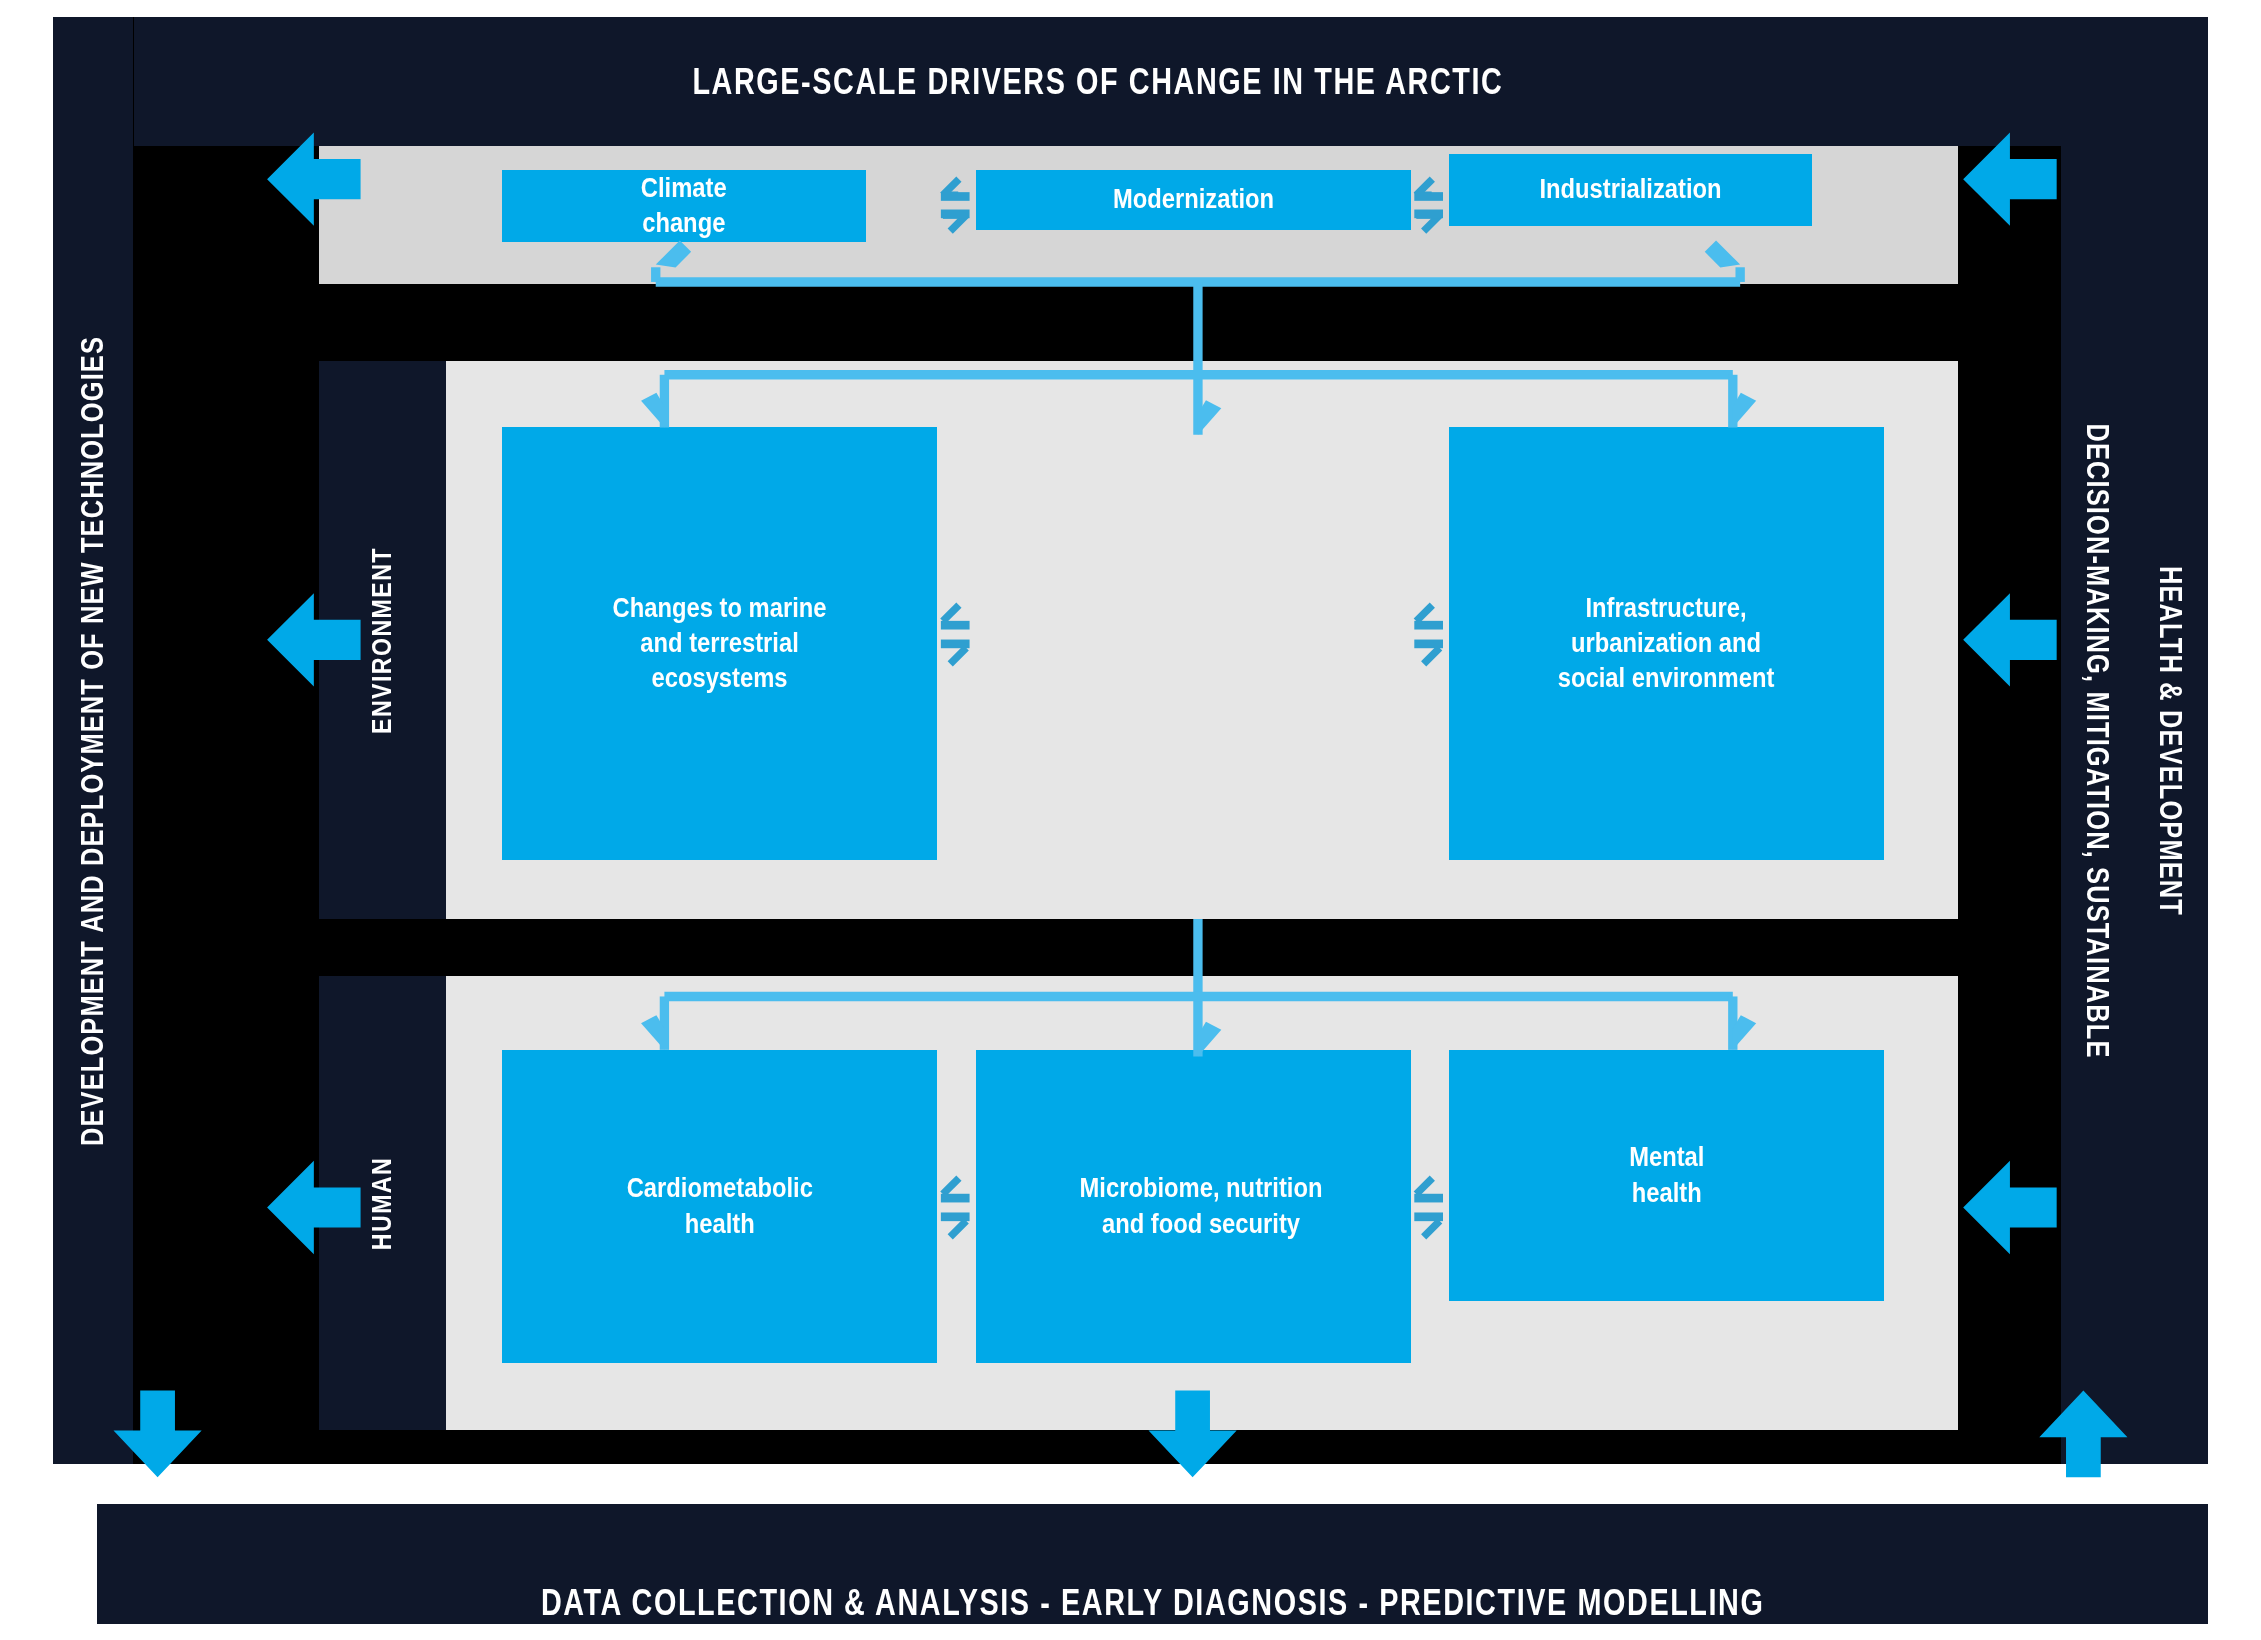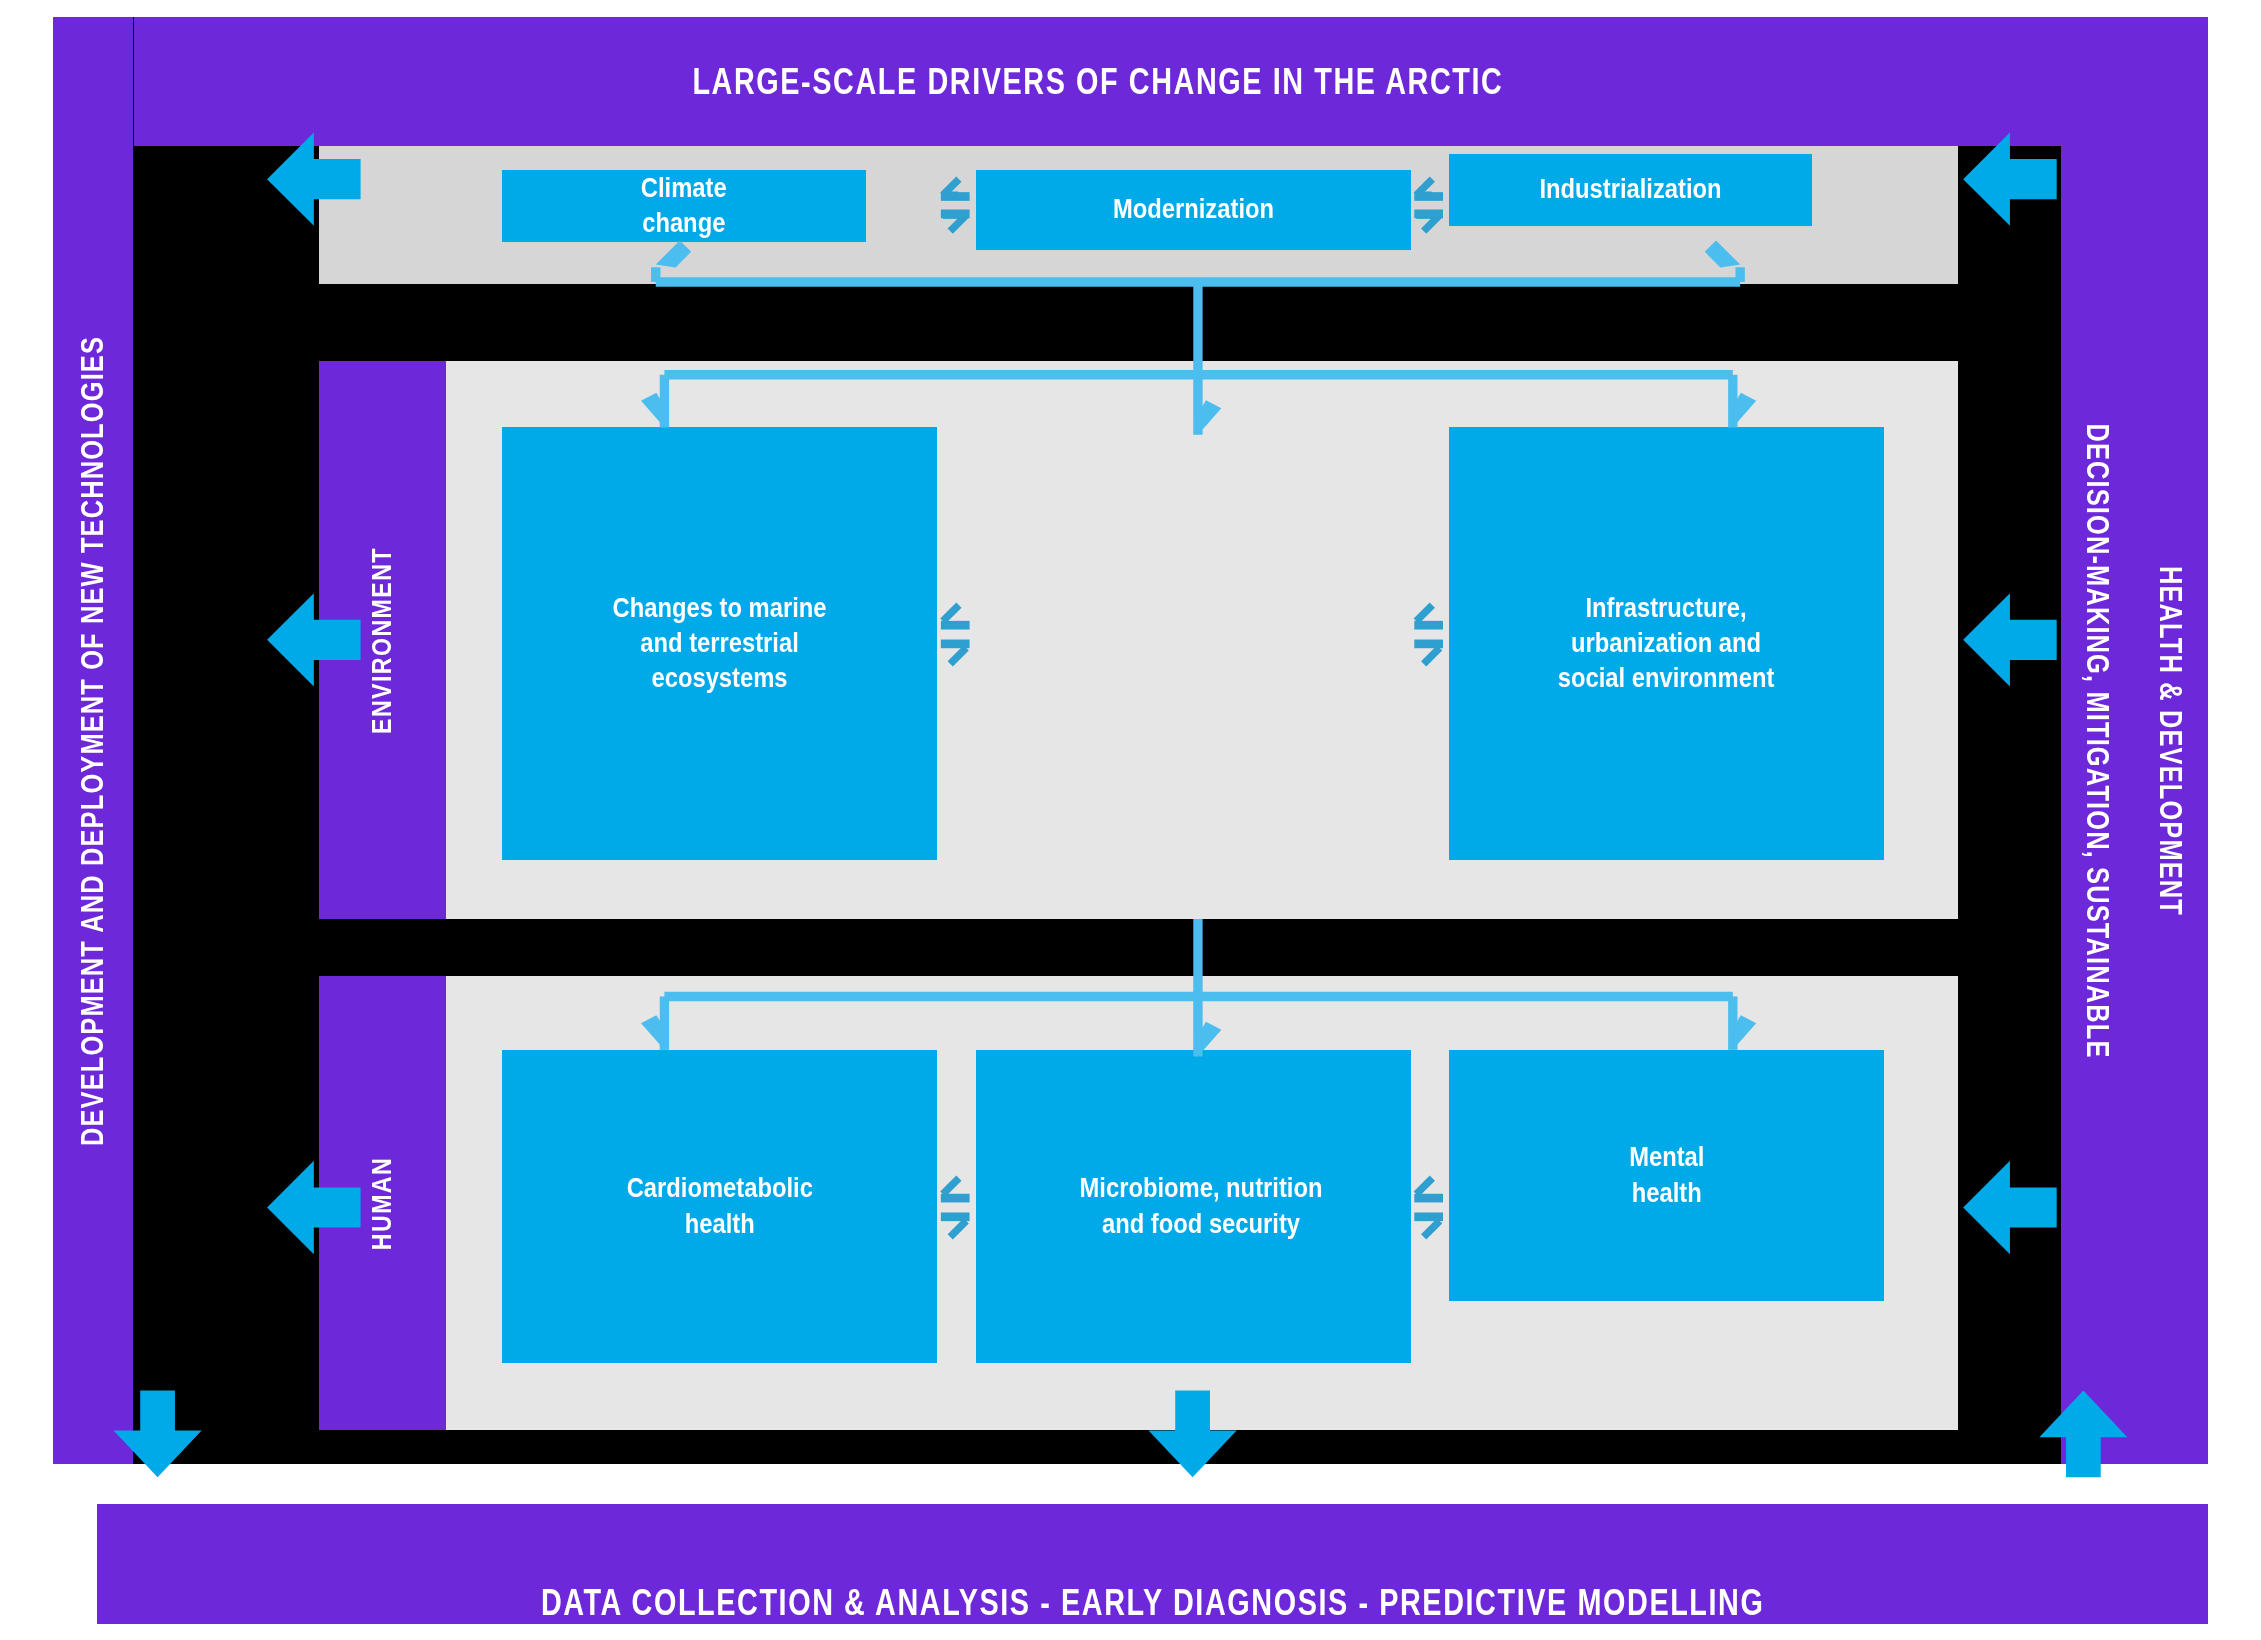--- a/index.html
+++ b/index.html
@@ -13,21 +13,21 @@
     overflow:hidden;
   }
 
   
   .abs{position:absolute;box-sizing:border-box;}
 
   
   .blackframe{background:#000000;}
 
   
-  .blue{background:#6d28d9;}
+  .blue{background:#0f172a;}
   .graydark{background:#D6D6D6;}
   .graylight{background:#E6E6E6;}
 
   
   .banner-text{
     color:#ffffff;
     font-weight:bold;
     letter-spacing:0.055em;
     text-align:center;
     white-space:nowrap;
@@ -105,21 +105,21 @@
 
   <div class="abs blue" style="left:97px;top:1504px;width:2111px;height:120px;display:flex;align-items:flex-end;justify-content:center;">
     <span class="banner-text bottom-banner-text">DATA COLLECTION &amp; ANALYSIS - EARLY DIAGNOSIS - PREDICTIVE MODELLING</span>
   </div>
 
   <div class="abs graydark" style="left:319px;top:146px;width:1639px;height:138px;"></div>
 
   <div class="abs node" style="left:502px;top:170px;width:364px;height:72px;">
     <span class="node-label">Climate<br>change</span>
   </div>
-  <div class="abs node" style="left:976px;top:170px;width:435px;height:80px;">
+  <div class="abs node" style="left:976px;top:170px;width:435px;height:60px;">
     <span class="node-label">Modernization</span>
   </div>
   <div class="abs node" style="left:1449px;top:154px;width:363px;height:72px;">
     <span class="node-label">Industrialization</span>
   </div>
 
   <div class="abs graylight" style="left:319px;top:361px;width:1639px;height:558px;"></div>
   <div class="abs blue" style="left:319px;top:361px;width:127px;height:558px;display:flex;align-items:center;justify-content:center;">
     <span class="vlabel-row">ENVIRONMENT</span>
   </div>

